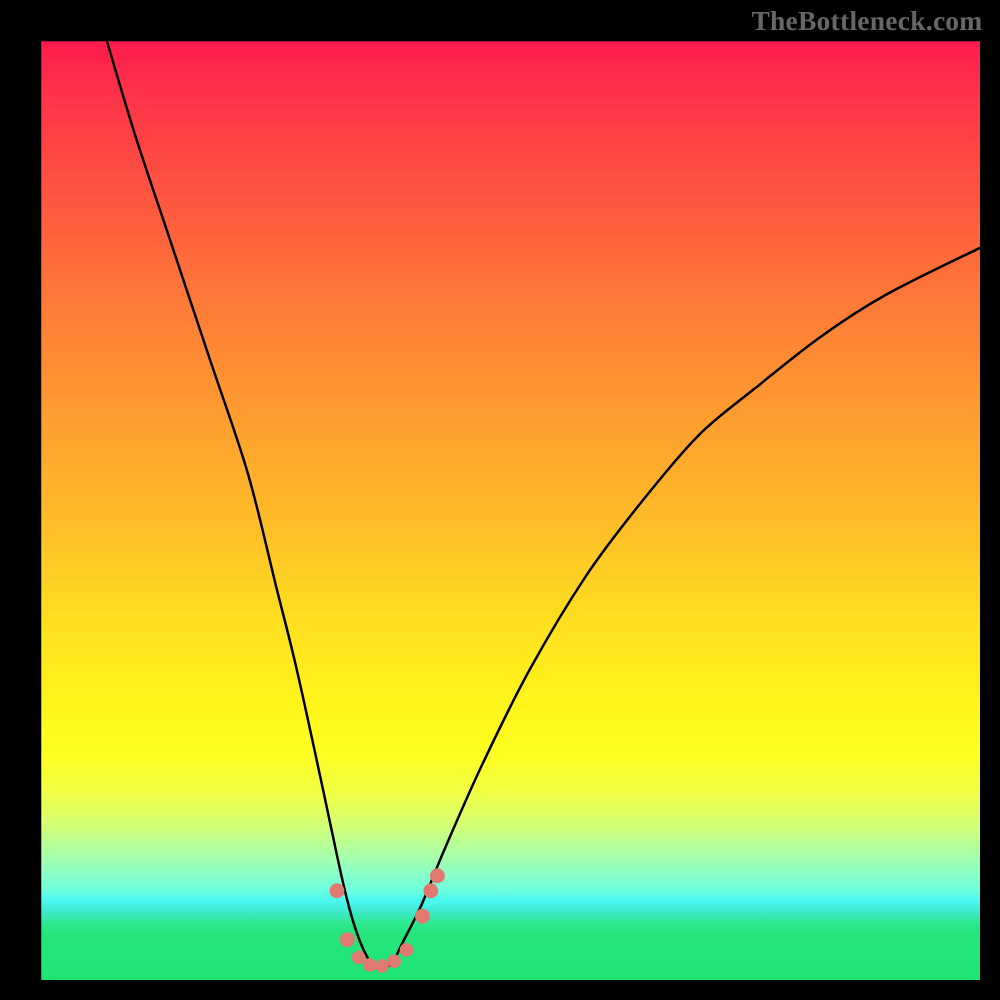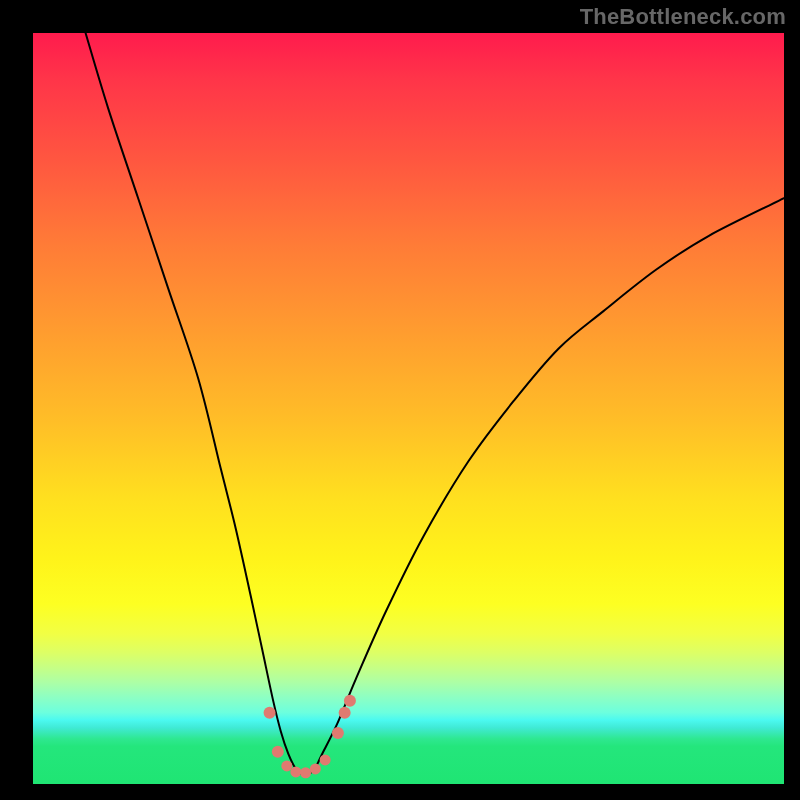--- a/index.html
+++ b/index.html
@@ -13,21 +13,21 @@
   .frame {
     position: relative;
     width: 800px;
     height: 800px;
     background: #000;
   }
   .watermark {
     position: absolute;
     top: 4px;
     right: 14px;
-    font-family: Liberation Sans, sans-serif;
+    font-family: Liberation Serif, serif;
     font-size: 22px;
     font-weight: 600;
     color: #676767;
     letter-spacing: 0.2px;
     text-align: right;
   }
   .plot {
     position: absolute;
     left: 33px;
     top: 33px;

